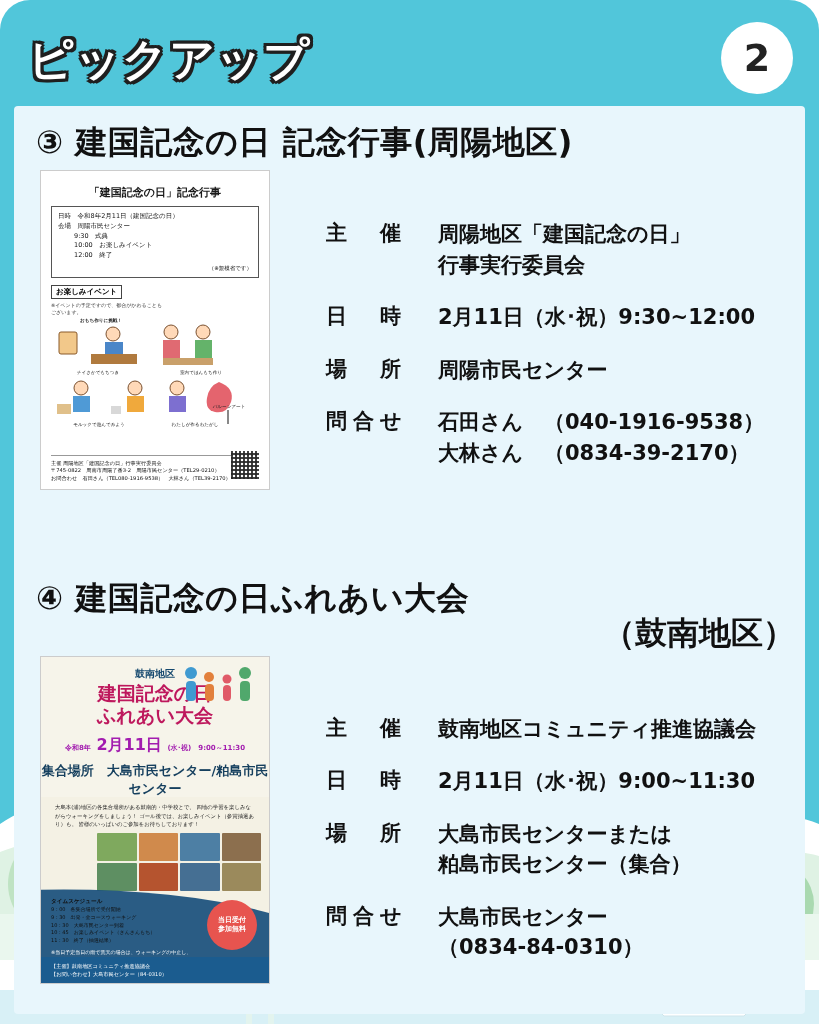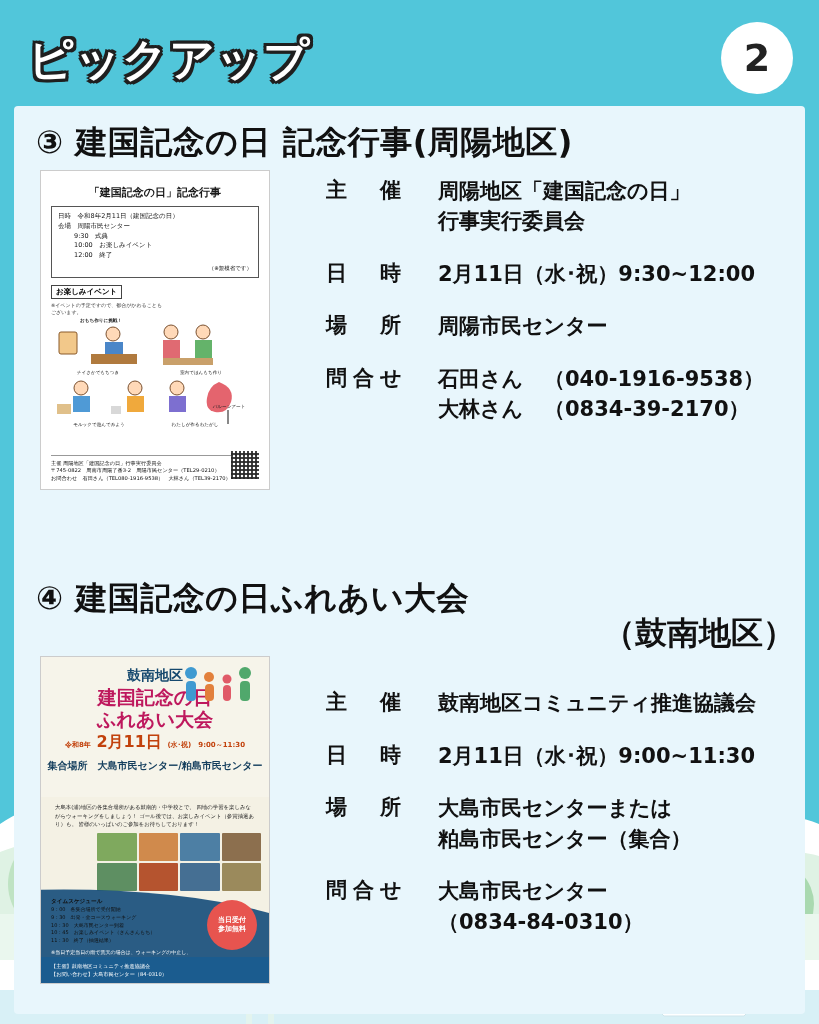--- a/index.html
+++ b/index.html
@@ -14,20 +14,21 @@
     overflow: hidden;
     position: relative;
   }
 
   
   .page {
     position: absolute;
     inset: 0;
     background: #4fc3d8;
     background: linear-gradient(180deg, #51c6da 0%, #51c6da 76%, #bfe9ef 76%, #bfe9ef 100%);
+    border-radius: 30px;
   }
 
   
   .scenery {
     position: absolute;
     left: 0;
     bottom: 0;
     width: 819px;
     height: 260px;
     overflow: hidden;
@@ -97,21 +98,21 @@
     font-weight: 700;
     color: #111111;
     text-align: right;
     padding-right: 10px;
     line-height: 1.2;
     margin-top: -4px;
   }
 
   .card-body {
     display: flex;
-    align-items: flex-start;
+    align-items: flex-end;
     padding: 8px 0 0 26px;
   }
 
   
   .flyer {
     box-sizing: border-box;
     flex: 0 0 auto;
     background: #ffffff;
     border: 1px solid #cccccc;
     position: relative;
@@ -186,44 +187,44 @@
     inset: 0;
     background: #f4f1e4;
   }
   .fb-top {
     position: absolute;
     top: 0; left: 0; right: 0; height: 140px;
     background: #f6f4ea;
   }
   .fb-region {
     text-align: center;
-    font-size: 14px;
+    font-size: 10px;
     font-weight: 700;
     color: #15486e;
     padding-top: 10px;
   }
   .fb-main {
     text-align: center;
     font-size: 19px;
     font-weight: 700;
     color: #be185d;
     line-height: 1.15;
     margin-top: 2px;
   }
   .fb-date {
     text-align: center;
     font-size: 16px;
     font-weight: 700;
-    color: #c2410c;
-    margin-top: 1px;
+    color: #a21caf;
+    margin-top: 8px;
   }
   .fb-date small { font-size: 7px; font-weight: 700; }
   .fb-place {
     text-align: center;
-    font-size: 10px;
+    font-size: 13px;
     color: #153f5e;
     margin-top: 6px;
     font-weight: 700;
   }
   .fb-para {
     font-size: 5.4px;
     color: #222;
     line-height: 1.55;
     padding: 6px 14px 0;
   }

